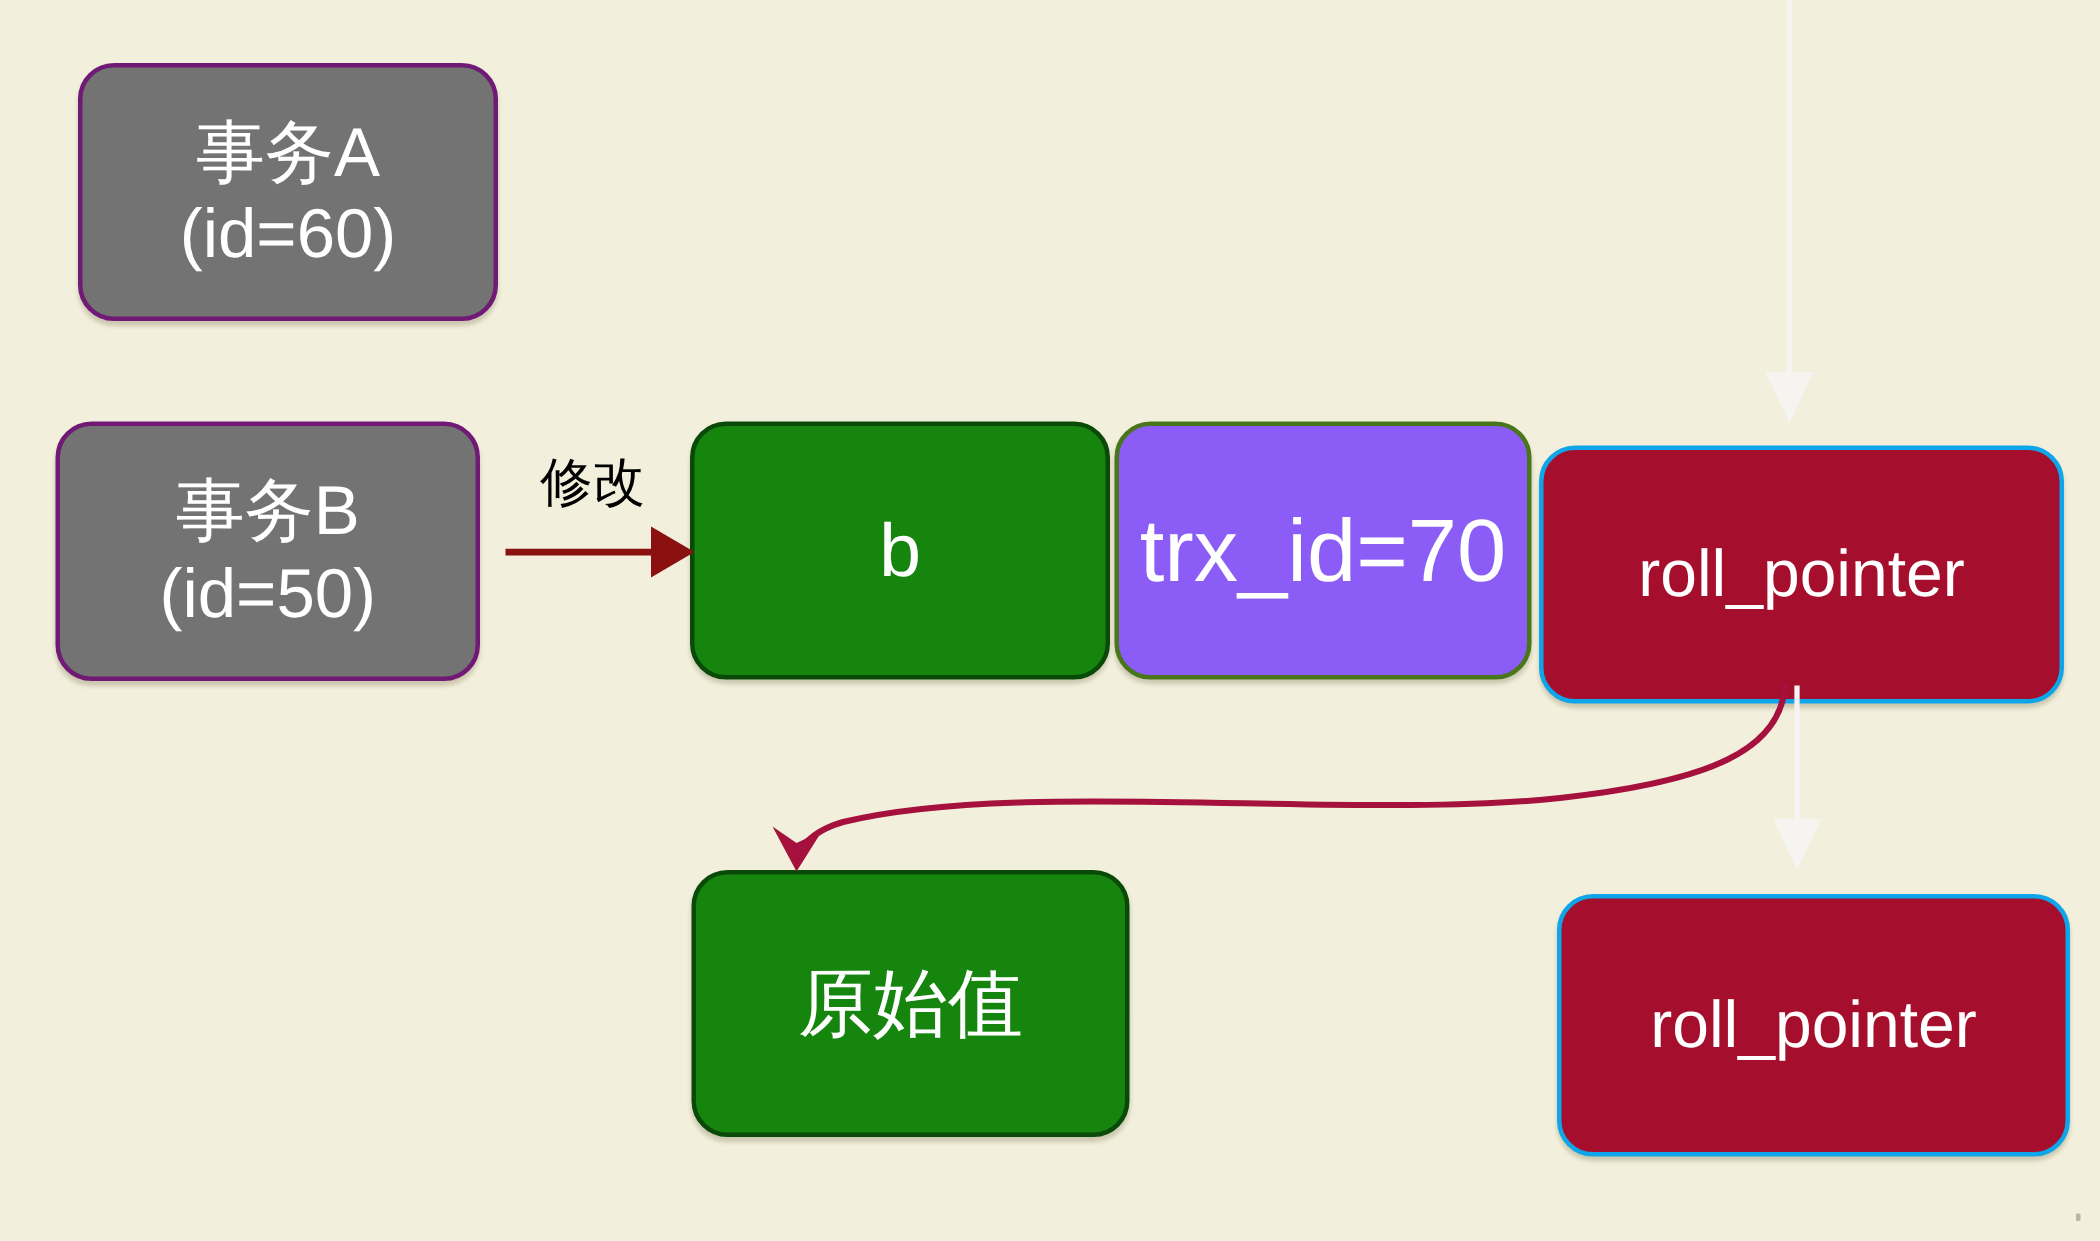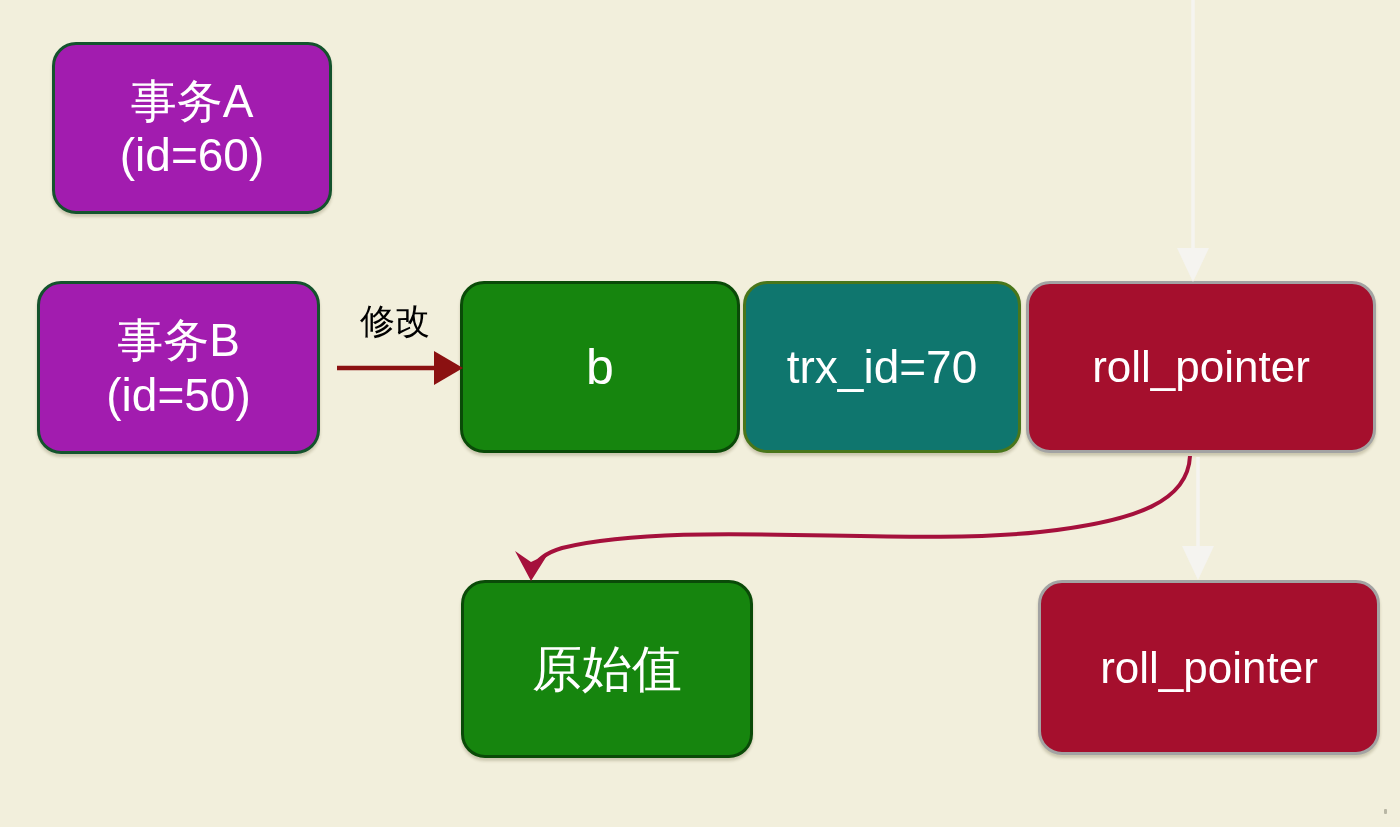--- a/index.html
+++ b/index.html
@@ -21,39 +21,40 @@
     border-radius: 24px;
     display: flex;
     flex-direction: column;
     align-items: center;
     justify-content: center;
     color: #ffffff;
     text-align: center;
     box-shadow: 0 3px 3px rgba(70, 60, 20, 0.22);
   }
   .txn {
-    background: #a21caf;
-    border: 3px solid #14532d;
+    background: #737373;
+    border: 3px solid #701a75;
     font-size: 46px;
     line-height: 1.18;
   }
   .val {
     background: #16850e;
     border: 3px solid #0a4a08;
     font-size: 50px;
   }
   .trx {
-    background: #0f766e;
+    background: #8b5cf6;
     border: 3px solid #49761b;
-    font-size: 46px;
+    font-size: 59px;
   }
   .ptr {
     background: #a50f2d;
-    border: 3px solid #a3a3a3;
+    border: 3px solid #0ea5e9;
     font-size: 44px;
+    margin-top: 16px;
   }
   
   #txn-a   { left: 52px;   top: 42px;  width: 280px; height: 172px; }
   #txn-b   { left: 37px;   top: 281px; width: 283px; height: 173px; }
   #r1-val  { left: 460px;  top: 281px; width: 280px; height: 172px; }
   #r1-trx  { left: 743px;  top: 281px; width: 278px; height: 172px; }
   #r1-ptr  { left: 1026px; top: 281px; width: 350px; height: 172px; }
   #r2-val  { left: 461px;  top: 580px; width: 292px; height: 178px; }
   #r2-trx  { left: 758px;  top: 580px; width: 272px; height: 175px; }
   #r2-ptr  { left: 1038px; top: 580px; width: 342px; height: 175px; }

